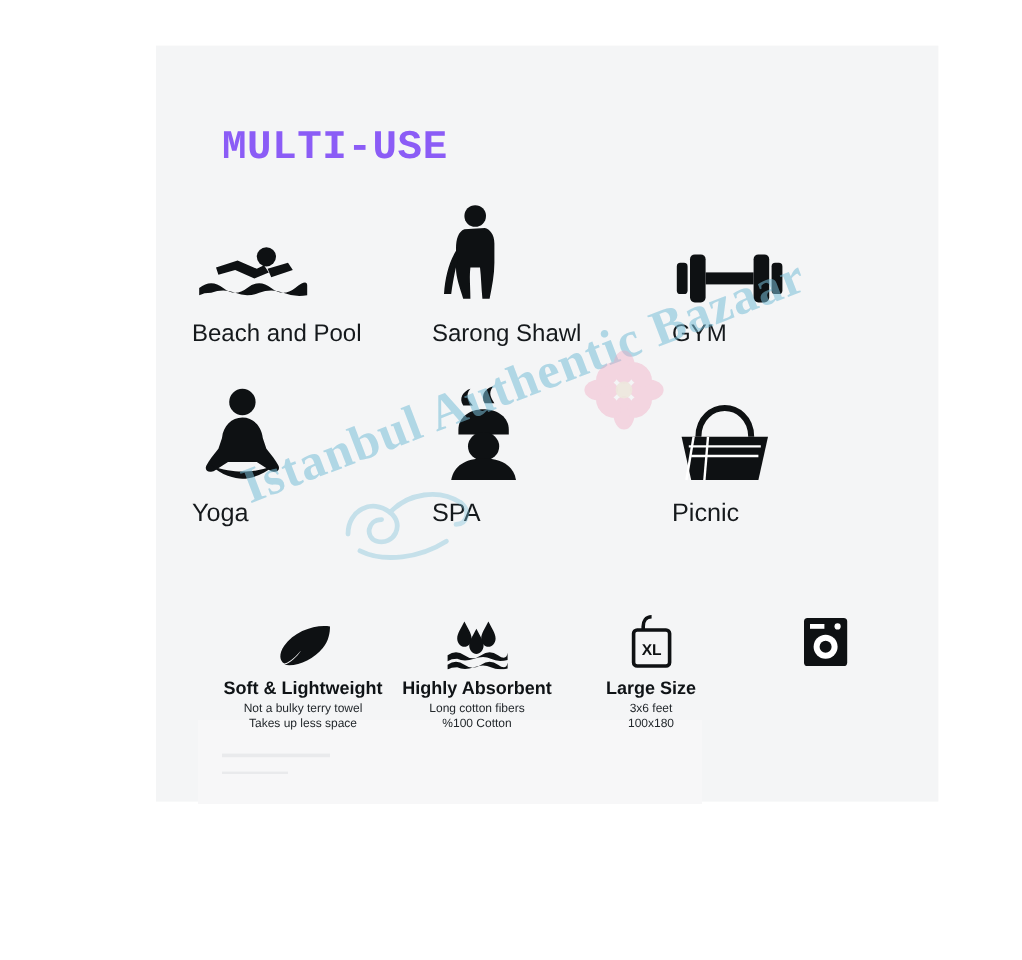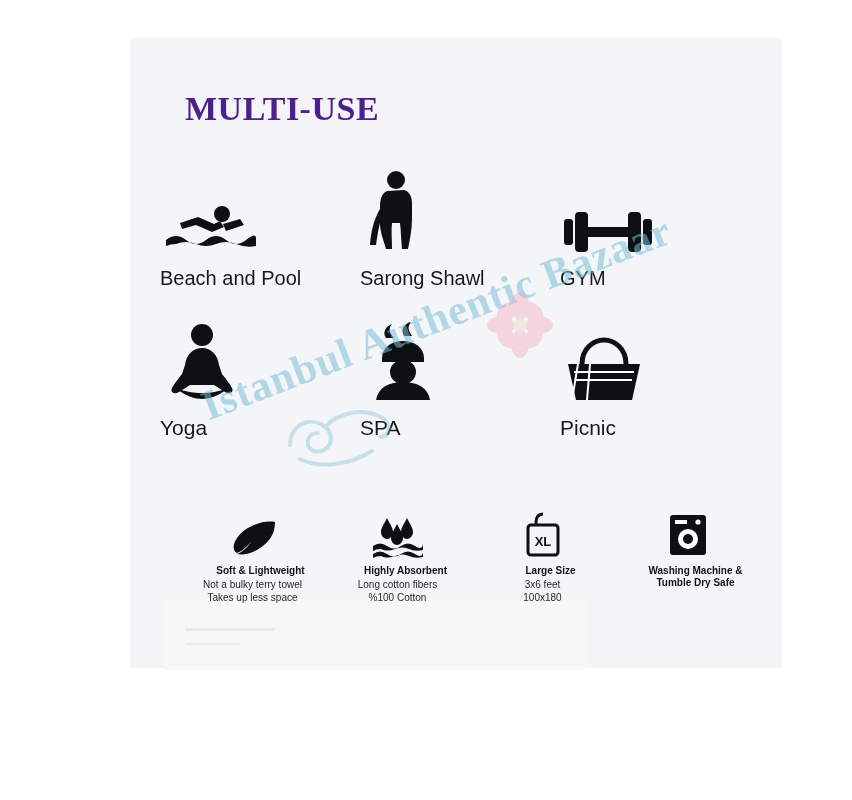--- a/index.html
+++ b/index.html
@@ -77,25 +77,26 @@
     left: 95px;
     top: 95px;
     width: 120px;
     height: 90px;
     opacity: 0.5;
   }
 
   
   .heading {
     position: absolute;
-    font-family: Liberation Serif, serif;
+    font-family: Liberation Mono, monospace;
     font-weight: bold;
-    color: #4c1d95;
+    color: #8b5cf6;
     letter-spacing: 0.5px;
     z-index: 4;
+    margin-top: 15px;
   }
   #multi-use-heading {
     left: 185px;
     top: 90px;
     font-size: 34px;
   }
   #premium-heading {
     left: 158px;
     top: 481px;
     font-size: 21px;
@@ -155,26 +156,25 @@
     text-align: center;
   }
   .feature-icon {
     height: 46px;
     display: flex;
     align-items: flex-end;
     justify-content: center;
   }
   .feature-title {
     margin-top: 7px;
-    font-size: 10px;
+    font-size: 15px;
     font-weight: bold;
     color: #0f1316;
     line-height: 1.22;
     white-space: pre-line;
-    margin-left: 16px;
   }
   .feature-sub {
     margin-top: 2px;
     font-size: 10px;
     color: #23282c;
     line-height: 1.25;
     white-space: pre-line;
   }
 
   .faint-line {
@@ -331,22 +331,20 @@
     <div class="feature">
       <div class="feature-icon">
         <svg width="42" height="46" viewBox="0 0 42 46" aria-hidden="true">
           <rect x="3" y="3" width="36" height="40" rx="3" fill="#0e1113"></rect>
           <circle cx="21" cy="27" r="10" fill="#ffffff"></circle>
           <circle cx="21" cy="27" r="5" fill="#0e1113"></circle>
           <circle cx="31" cy="10" r="2.6" fill="#ffffff"></circle>
           <rect x="8" y="8" width="12" height="4" fill="#ffffff"></rect>
         </svg>
       </div>
-      <div class="feature-title">Washing Machine &amp;
-Tumble Dry Safe</div>
       <div class="feature-sub"></div>
     </div>
 
   </div>
 
   <div class="watermark">
     <div class="wm-text">Istanbul Authentic Bazaar</div>
     <svg class="wm-flower" viewBox="0 0 70 70" aria-hidden="true">
       <g fill="#f0a7c0" opacity="0.75">
         <ellipse cx="35" cy="16" rx="9" ry="14"></ellipse>

